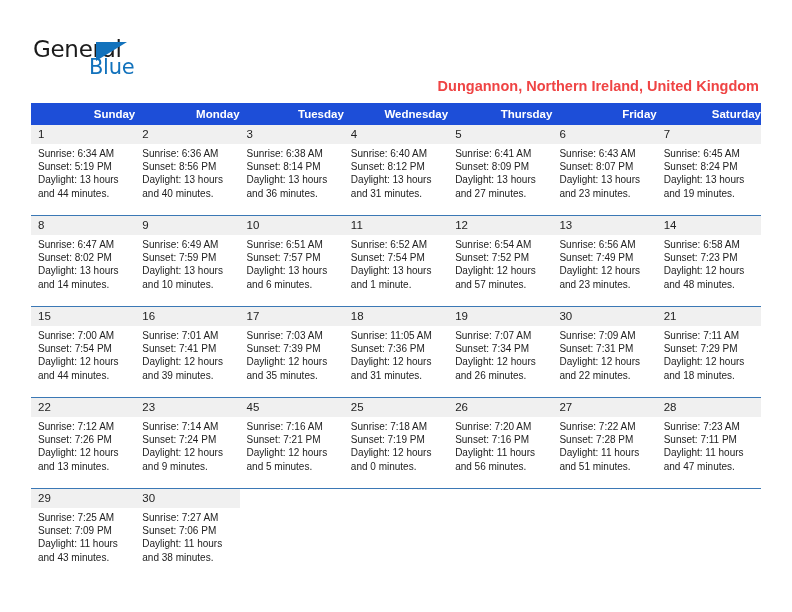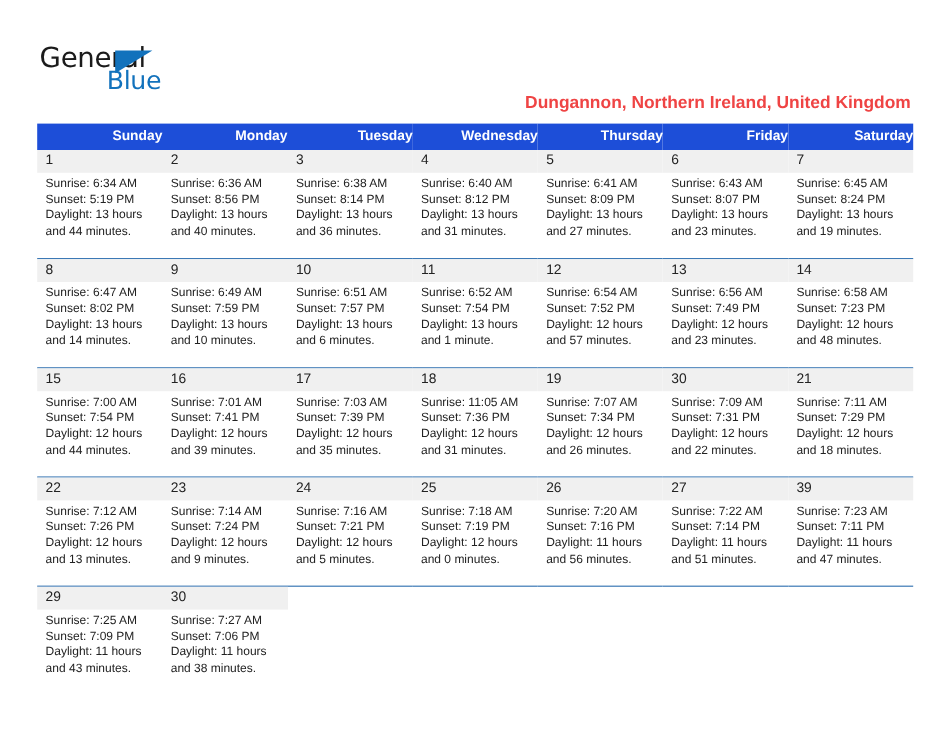--- a/index.html
+++ b/index.html
@@ -433,21 +433,21 @@
                 <div class="details">
                   <div>Sunrise: 7:14 AM</div>
                   <div>Sunset: 7:24 PM</div>
                   <div>Daylight: 12 hours</div>
                   <div>and 9 minutes.</div>
                 </div>
               </div>
             </td>
             <td>
               <div class="daycell filled">
-                <div class="daynum-strip">24</div>
+                <div class="daynum-strip">45</div>
                 <div class="details">
                   <div>Sunrise: 7:16 AM</div>
                   <div>Sunset: 7:21 PM</div>
                   <div>Daylight: 12 hours</div>
                   <div>and 5 minutes.</div>
                 </div>
               </div>
             </td>
             <td>
               <div class="daycell filled">
@@ -469,29 +469,29 @@
                   <div>Daylight: 11 hours</div>
                   <div>and 56 minutes.</div>
                 </div>
               </div>
             </td>
             <td>
               <div class="daycell filled">
                 <div class="daynum-strip">27</div>
                 <div class="details">
                   <div>Sunrise: 7:22 AM</div>
-                  <div>Sunset: 7:14 PM</div>
+                  <div>Sunset: 7:28 PM</div>
                   <div>Daylight: 11 hours</div>
                   <div>and 51 minutes.</div>
                 </div>
               </div>
             </td>
             <td>
               <div class="daycell filled">
-                <div class="daynum-strip">39</div>
+                <div class="daynum-strip">28</div>
                 <div class="details">
                   <div>Sunrise: 7:23 AM</div>
                   <div>Sunset: 7:11 PM</div>
                   <div>Daylight: 11 hours</div>
                   <div>and 47 minutes.</div>
                 </div>
               </div>
             </td>
           </tr>
           <tr class="week">

